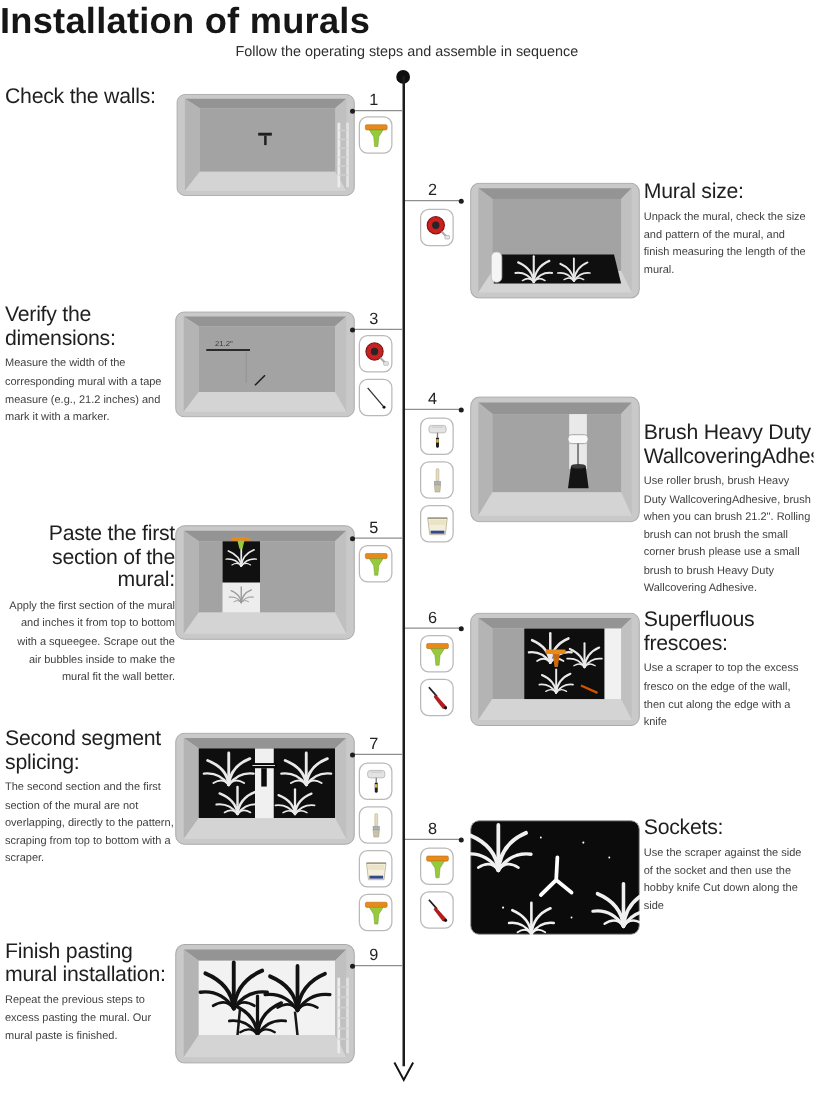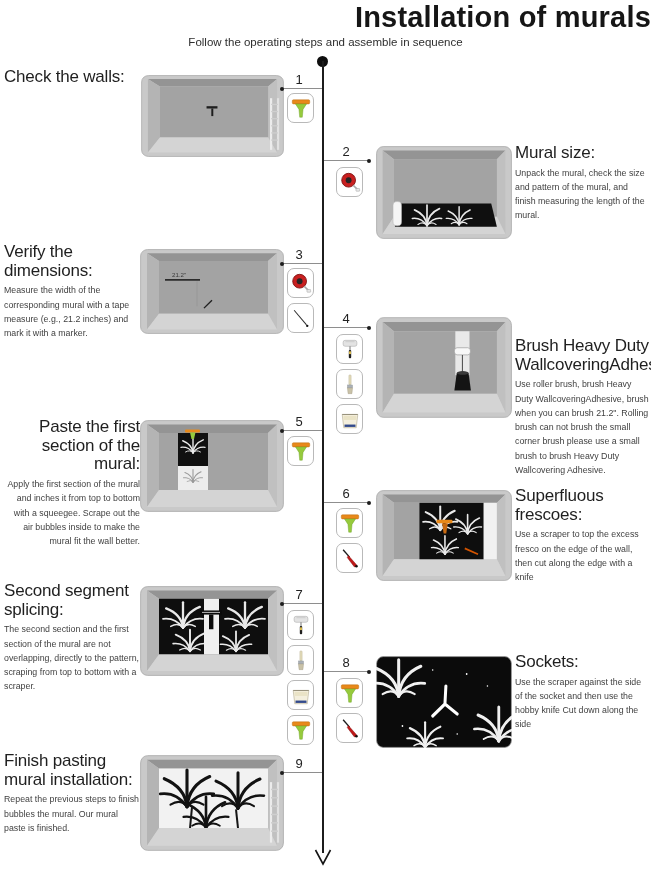--- a/index.html
+++ b/index.html
@@ -1,20 +1,20 @@
 <!DOCTYPE html>
 <html><head>
 <meta charset="utf-8">
 <style>
   * { margin:0; padding:0; box-sizing:border-box; }
   html,body { background:#fff; }
   body { font-family:"Liberation Sans", sans-serif; }
   .page { position:relative; width:651px; height:879px; background:#fff; overflow:hidden; }
 
-  .main-title { position:absolute; top:1px; left:0; width:100%; text-align:right;
+  .main-title { position:absolute; top:1px; left:0; width:100%; text-align:left;
     font-size:29px; font-weight:700; color:#161616; letter-spacing:0.2px; }
   .subtitle { position:absolute; top:36px; left:0; width:100%; text-align:center;
     font-size:11.5px; color:#2e2e2e; }
 
   .timeline-line { position:absolute; left:322px; top:61px; width:2px; height:792px; background:#1c1c1c; }
   .timeline-dot  { position:absolute; left:317px; top:56px; width:11px; height:11px; border-radius:50%; background:#0e0e0e; }
   .timeline-arrow { position:absolute; left:314px; top:849px; width:18px; height:17px; }
 
   .connector { position:absolute; height:1px; background:#8e8e8e; }
   .connector .enddot { position:absolute; width:4px; height:4px; border-radius:50%; background:#1d1d1d; top:-1.5px; }
@@ -414,21 +414,21 @@
       </g>
     </svg>
   </div>
   <div class="txt" style="left:515px;top:653px;width:134px;">
     <h3>Sockets:</h3>
     <p>Use the scraper against the side of the socket and then use the hobby knife Cut down along the side</p>
   </div>
 
   <div class="txt" style="left:4px;top:752px;width:136px;">
     <h3>Finish pasting mural installation:</h3>
-    <p>Repeat the previous steps to finish bubbles the mural. Our mural paste is finished.</p>
+    <p>Repeat the previous steps to excess pasting the mural. Our mural paste is finished.</p>
   </div>
   <div class="scene" style="left:140px;top:755px;width:144px;height:96px;">
     <svg viewBox="0 0 144 92" preserveAspectRatio="none">
       <rect x="0.6" y="0.6" width="142.8" height="90.8" rx="7" fill="#c9c9c9" stroke="#a9a9a9" stroke-width="0.8"></rect>
       <path d="M7 4.5 L137 4.5 L128 13 L19 13 Z" fill="#949494"></path>
       <path d="M7 4.5 L19 13 L19 70 L7 87 Z" fill="#b4b4b4"></path>
       <path d="M137 4.5 L137 87 L128 70 L128 13 Z" fill="#c0c0c0"></path>
       <rect x="19" y="13" width="109" height="57" fill="#f2f2f2"></rect>
       <g style="color:#121212">
         <use href="#palm" x="16" y="10" width="62" height="42"></use>

